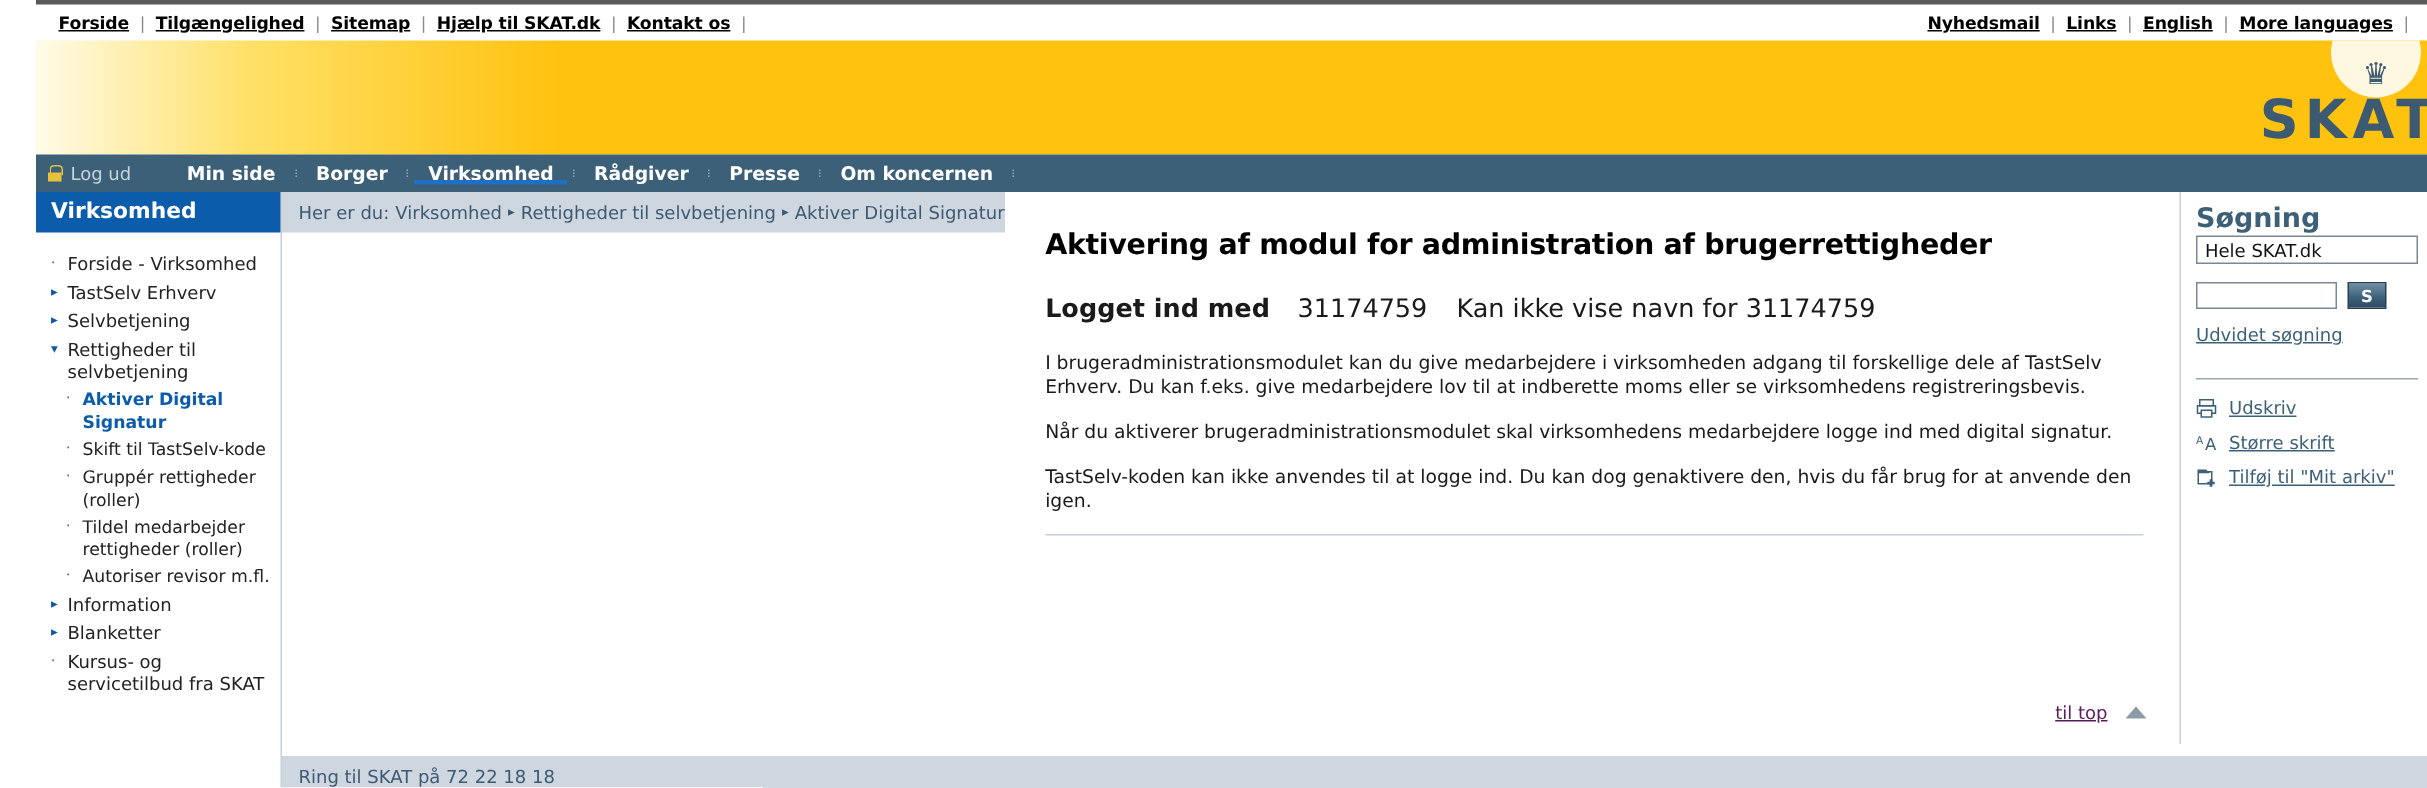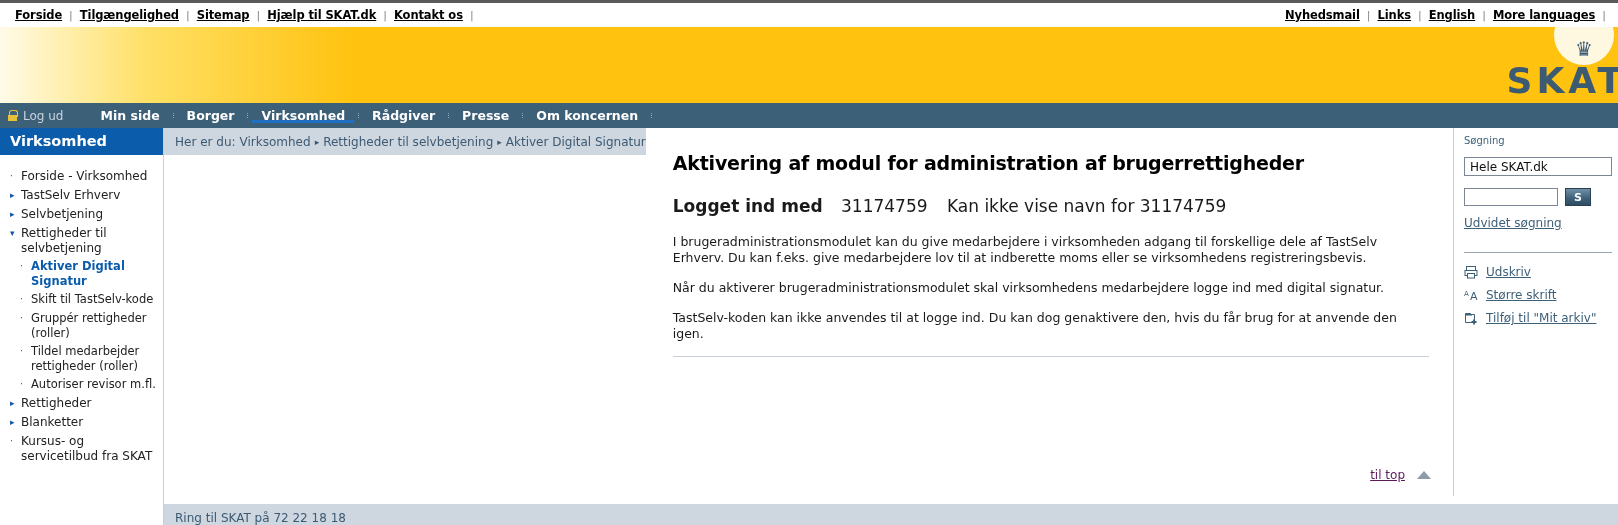--- a/index.html
+++ b/index.html
@@ -5,20 +5,21 @@
   * { box-sizing: border-box; }
   html, body {
     margin: 0; padding: 0;
     background: #ffffff;
     font-family: "DejaVu Sans", "Liberation Sans", sans-serif;
   }
   #page {
     width: 1618px; height: 525px;
     position: relative; overflow: hidden;
     background: #ffffff;
+    padding-left: 24px;
   }
 
   
   .topbar {
     height: 27px;
     background: #ffffff;
     border-top: 3px solid #5a5a5a;
     display: flex;
     align-items: center;
     padding: 0 12px 0 8px;
@@ -268,24 +269,24 @@
   }
 
   
   .rightpanel {
     width: 164px;
     flex: 0 0 164px;
     background: #ffffff;
     padding: 7px 6px 0 10px;
   }
   .search-title {
-    font-size: 10px;
-    font-weight: normal;
+    font-size: 18px;
+    font-weight: bold;
     color: #3d6079;
-    margin-bottom: 11px;
+    margin-bottom: 1px;
   }
   .select-box {
     width: 148px;
     height: 19px;
     border: 1px solid #7b8794;
     background: #ffffff;
     font-size: 12px;
     color: #111111;
     display: flex;
     align-items: center;
@@ -471,21 +472,21 @@
           <div class="side-item lvl2">
             <span class="marker">·</span>
             <span class="lbl">Tildel medarbejder rettigheder (roller)</span>
           </div>
           <div class="side-item lvl2">
             <span class="marker">·</span>
             <span class="lbl">Autoriser revisor m.fl.</span>
           </div>
           <div class="side-item">
             <span class="marker">▸</span>
-            <span class="lbl">Rettigheder</span>
+            <span class="lbl">Information</span>
           </div>
           <div class="side-item">
             <span class="marker">▸</span>
             <span class="lbl">Blanketter</span>
           </div>
           <div class="side-item">
             <span class="marker">·</span>
             <span class="lbl">Kursus- og servicetilbud fra SKAT</span>
           </div>
         </div>

